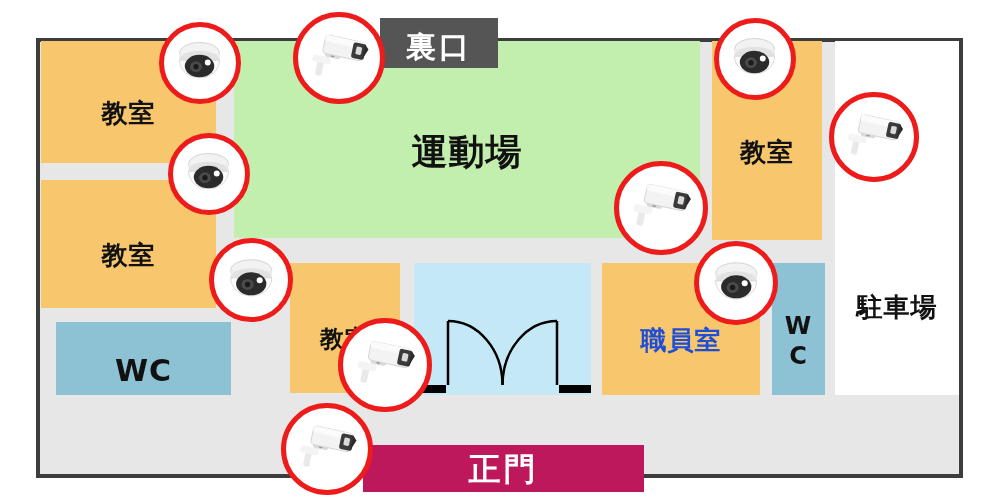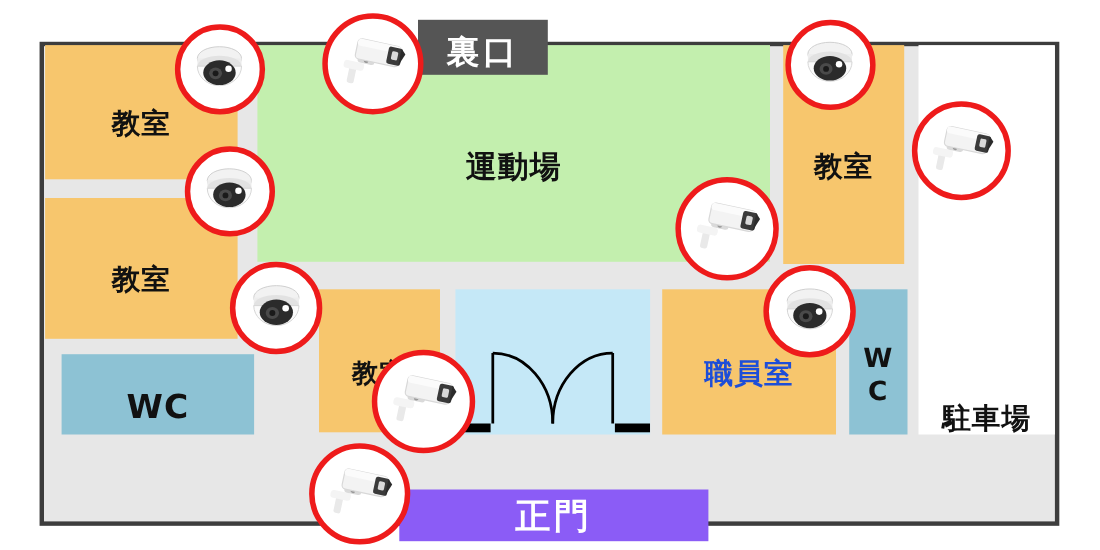--- a/index.html
+++ b/index.html
@@ -49,21 +49,21 @@
       <div class="room classroom" style="left: 41px; top: 41px; width: 175px; height: 122px;">
         <div class="room-label" style="font-size: 26px; color: rgb(17, 17, 17);">教室</div>
       </div>
       <div class="room classroom" style="left: 41px; top: 180px; width: 175px; height: 128px;">
         <div class="room-label" style="font-size: 26px; color: rgb(17, 17, 17);">教室</div>
       </div>
       <div class="room wc" style="left: 56px; top: 322px; width: 175px; height: 73px; align-items: center;">
         <div class="room-label" style="font-size: 30px; color: rgb(17, 17, 17);">WC</div>
       </div>
       <div class="room ground" style="left: 234px; top: 41px; width: 466px; height: 197px;">
-        <div class="room-label" style="font-size: 28px; color: rgb(17, 17, 17);">運動場</div>
+        <div class="room-label" style="font-size: 36px; color: rgb(17, 17, 17);">運動場</div>
       </div>
       <div class="room classroom" style="left: 290px; top: 263px; width: 110px; height: 130px;">
         <div class="room-label" style="font-size: 24px; color: rgb(17, 17, 17);">教室</div>
       </div>
       <div class="room entrance" style="left: 414px; top: 263px; width: 177px; height: 132px; align-items: flex-start;">
         <svg class="door-svg" width="177" height="132">
           <rect x="0" y="122" width="32" height="8" fill="#000000"></rect>
           <rect x="145" y="122" width="32" height="8" fill="#000000"></rect>
           <line x1="34" y1="122" x2="34" y2="58" stroke="#000" stroke-width="2.5"></line>
           <line x1="143" y1="122" x2="143" y2="58" stroke="#000" stroke-width="2.5"></line>
@@ -74,29 +74,29 @@
       <div class="room classroom" style="left: 602px; top: 263px; width: 158px; height: 132px;">
         <div class="room-label" style="font-size: 26px; color: #1d4ed8;">職員室</div>
       </div>
       <div class="room wc" style="left: 772px; top: 263px; width: 53px; height: 132px;">
         <div class="room-label" style="font-size: 24px; color: rgb(17, 17, 17); line-height: 1.25;">W
 C</div>
       </div>
       <div class="room classroom" style="left: 712px; top: 41px; width: 110px; height: 199px;">
         <div class="room-label" style="font-size: 26px; color: rgb(17, 17, 17);">教室</div>
       </div>
-      <div class="room parking" style="left: 835px; top: 41px; width: 124px; height: 354px; align-items: flex-end;">
+      <div class="room parking" style="left: 835px; top: 41px; width: 124px; height: 354px; align-items: center;">
         <div class="room-label" style="font-size: 26px; color: rgb(17, 17, 17); margin-top: 180px;">駐車場</div>
       </div>
     </div>
   <div id="gates-layer">
       <div class="gate-tag" style="left: 380px; top: 18px; width: 118px; height: 50px; background: rgb(85, 85, 85);">
         <span style="font-size: 30px;">裏口</span>
       </div>
-      <div class="gate-tag" style="left: 363px; top: 445px; width: 281px; height: 47px; background: #8b5cf6;">
+      <div class="gate-tag" style="left: 363px; top: 445px; width: 281px; height: 47px; background: #be185d;">
         <span style="font-size: 32px;">正門</span>
       </div>
     </div>
   <div id="cameras-layer">
       <div class="cam" style="left: 159px; top: 22px; width: 82px; height: 82px; border-color: rgb(238, 27, 27);">
         <svg width="59.04" height="59.04" viewBox="0 0 100 100">
           <ellipse cx="50" cy="34" rx="34" ry="18" fill="#f2f2f2" stroke="#cfcfcf" stroke-width="1.5"></ellipse>
           <rect x="16" y="34" width="68" height="12" fill="#ededed"></rect>
           <ellipse cx="50" cy="46" rx="34" ry="16" fill="#e2e2e2"></ellipse>
           <path d="M16 46 a34 30 0 0 0 68 0 z" fill="#fbfbfb" stroke="#d5d5d5" stroke-width="1.5"></path>

